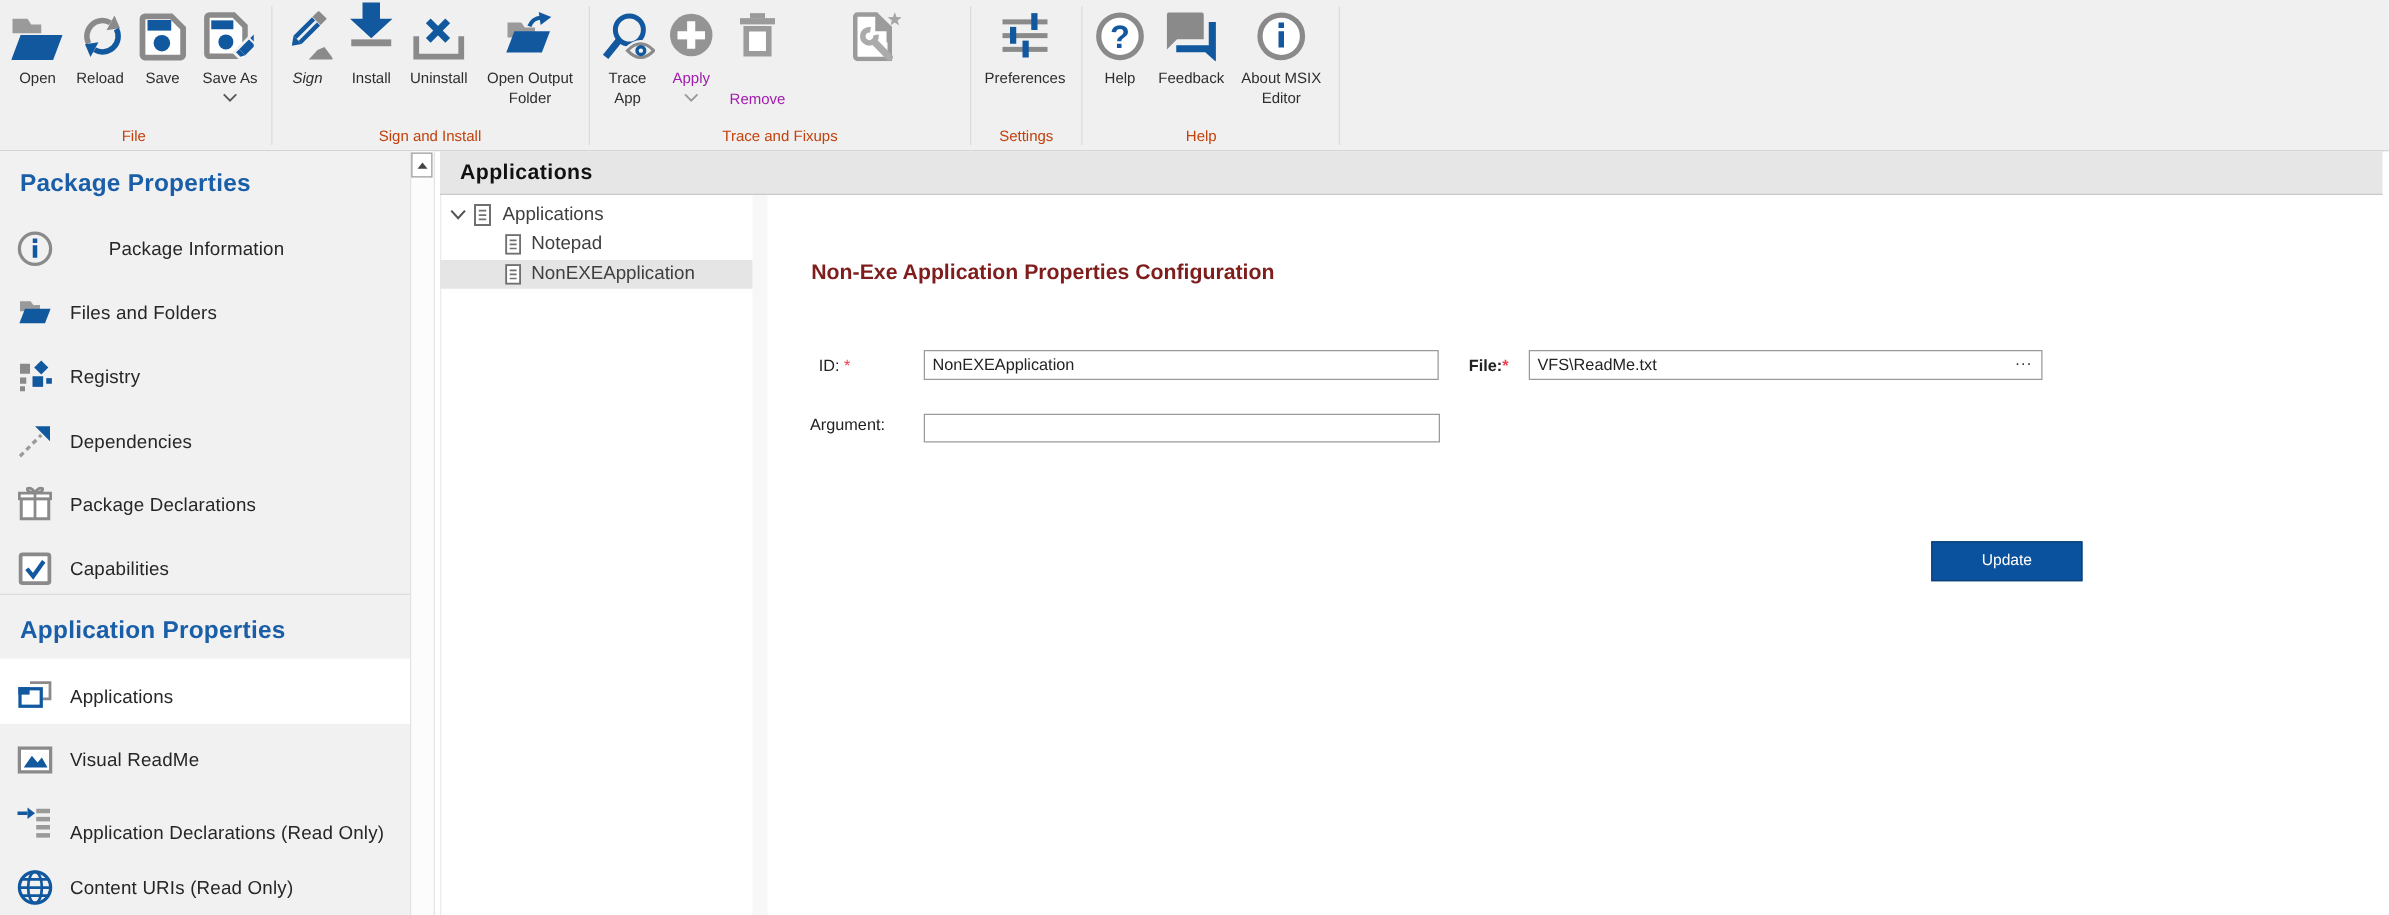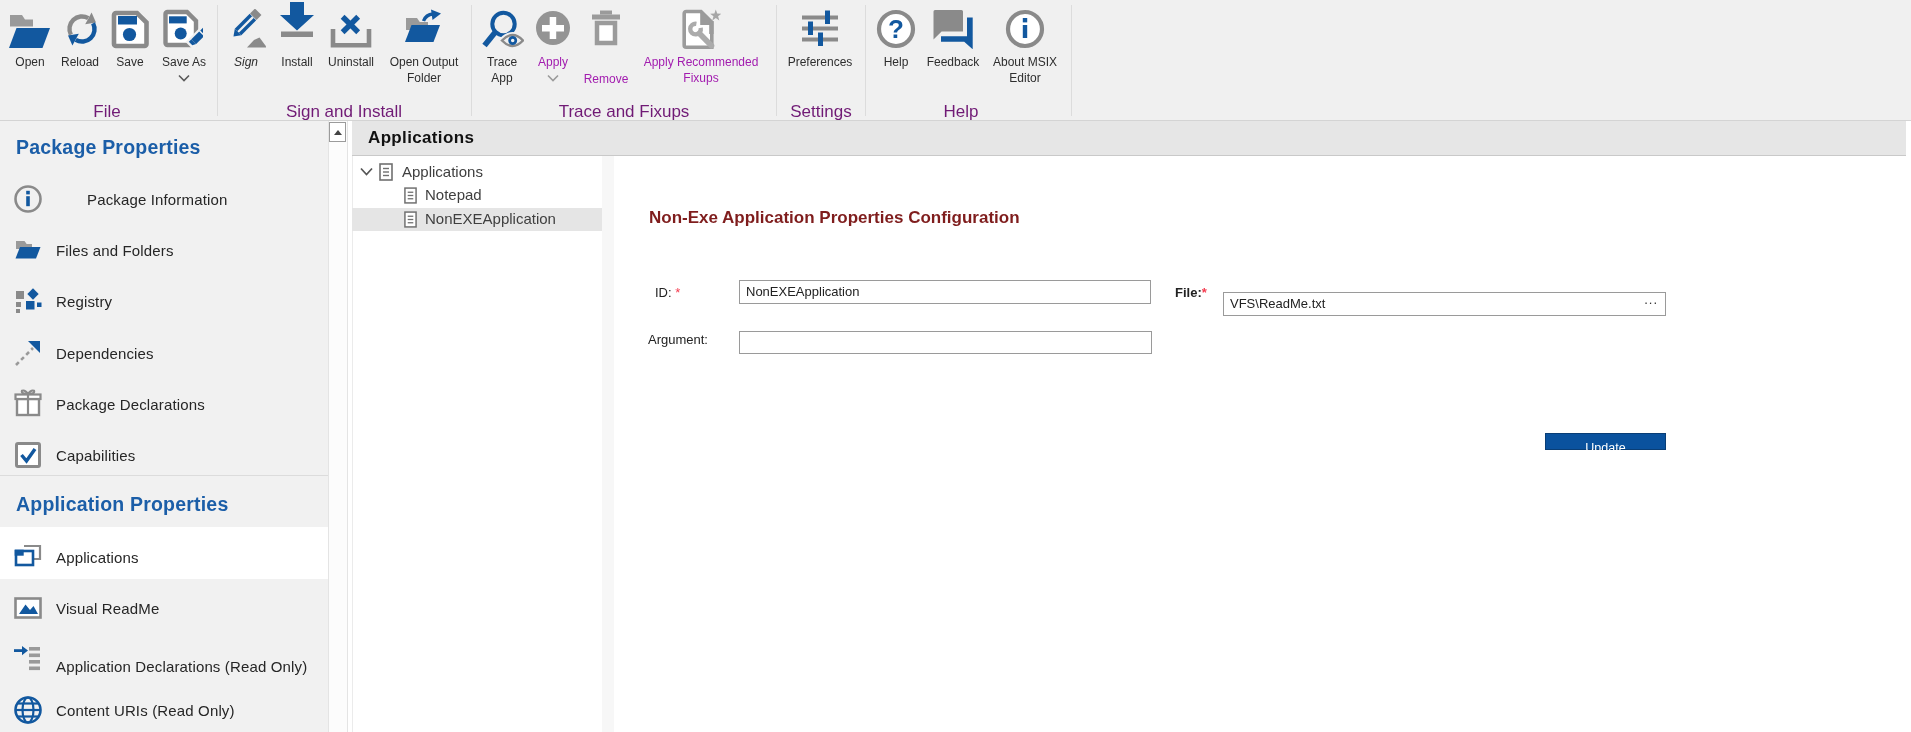--- a/index.html
+++ b/index.html
@@ -4,21 +4,21 @@
 <style>
   html,body{margin:0;padding:0;}
   body{width:1911px;height:732px;position:relative;overflow:hidden;background:#ffffff;
        font-family:"Liberation Sans", sans-serif;}
   .abs{position:absolute;}
   
   #ribbon{left:0;top:0;width:1911px;height:120px;background:#f0f0f0;border-bottom:1px solid #d4d4d4;}
   .rsep{position:absolute;top:5px;height:111px;width:1px;background:#dcdcdc;}
   .rlabel{position:absolute;top:55px;width:160px;text-align:center;font-size:12px;line-height:15.5px;color:#2e2e2e;}
   .rlabel.dis{color:#a21caf;}
-  .glabel{position:absolute;top:102px;width:200px;text-align:center;font-size:17px;color:#701a75;}
+  .glabel{position:absolute;top:102px;width:200px;text-align:center;font-size:12px;color:#c2410c;}
   .ricon{position:absolute;top:9px;width:40px;height:40px;}
   .chev{position:absolute;width:12px;height:8px;}
   
   #sidebar{left:0;top:121px;width:328px;height:611px;background:#f1f1f1;}
   .shead{position:absolute;left:16px;font-size:19.5px;font-weight:bold;color:#1b5ea8;letter-spacing:0.2px;}
   .sitem{position:absolute;left:56px;font-size:15px;letter-spacing:0.15px;color:#262626;}
   .sicon{position:absolute;left:13px;width:30px;height:30px;}
   
   #vscroll{left:328px;top:121px;width:20px;height:611px;background:#fcfcfc;border-left:1px solid #e4e4e4;border-right:1px solid #e4e4e4;box-sizing:border-box;}
   #sbtn{left:329px;top:122px;width:17px;height:20px;background:#ffffff;border:1px solid #9b9b9b;box-sizing:border-box;}
@@ -30,21 +30,21 @@
   #tree{left:352px;top:156px;width:250px;height:576px;background:#ffffff;border-left:1px solid #ebebeb;}
   #split{left:602px;top:156px;width:12px;height:576px;background:#f7f7f7;}
   .trow{position:absolute;font-size:15px;color:#3f3f3f;}
   #tsel{left:352px;top:208px;width:250px;height:23px;background:#e5e5e5;}
   
   .ftitle{left:649px;top:208px;font-size:17px;font-weight:bold;color:#7f1d1d;letter-spacing:0px;}
   .flabel{font-size:13px;color:#222;}
   .req{color:#f43b4f;}
   .finput{background:#fff;border:1px solid #9a9a9a;box-sizing:border-box;font-size:13px;color:#222;
           line-height:22px;padding:0 6px;white-space:nowrap;overflow:hidden;}
-  #btnUpdate{left:1545px;top:433px;width:121px;height:17px;background:#0a529e;border:1px solid #093e76;
+  #btnUpdate{left:1545px;top:433px;width:121px;height:32px;background:#0a529e;border:1px solid #093e76;
              box-sizing:border-box;color:#fff;font-size:12.5px;text-align:center;line-height:29px;}
 </style>
 </head>
 <body>
 <div id="ribbon" class="abs">
   <div class="rsep" style="left:217px;"></div>
   <div class="rsep" style="left:471px;"></div>
   <div class="rsep" style="left:776px;"></div>
   <div class="rsep" style="left:865px;"></div>
   <div class="rsep" style="left:1071px;"></div>
@@ -152,21 +152,20 @@
   <div class="rlabel dis" style="left:526px;margin-top:17px;">Remove</div>
 
   <svg class="ricon" style="left:681px;" viewBox="0 0 40 40">
     <path fill="#ffffff" stroke="#9b9b9b" stroke-width="3.6" d="M3.2 4.5 a2 2 0 0 1 2-2 H20 L30.8 13.3 V38.2 H5.2 a2 2 0 0 1 -2-2 z"></path>
     <path fill="#9b9b9b" d="M19.2 2 L30.8 13.6 V16 H19.2 z"></path>
     <rect x="28.2" y="12" width="4.4" height="13" fill="#9b9b9b"></rect>
     <path fill="none" stroke="#ababab" stroke-width="4.4" d="M15.4 14.8 A5.3 5.3 0 1 0 19.7 18.9"></path>
     <path stroke="#ababab" stroke-width="5.6" stroke-linecap="round" d="M18.5 24.5 L30.5 36.8"></path>
     <path fill="#a6a6a6" d="M34.8 0.5 L36.2 4.5 L40.5 4.7 L37.1 7.3 L38.3 11.4 L34.8 9 L31.3 11.4 L32.5 7.3 L29.1 4.7 L33.4 4.5 z"></path>
   </svg>
-  <div class="rlabel dis" style="left:568px;width:266px;">Apply Recommended<br>Fixups</div>
 
   <svg class="ricon" style="left:800px;" viewBox="0 0 40 40">
     <rect x="2" y="6.5" width="36" height="4" fill="#8a8a8a"></rect>
     <rect x="2" y="17.5" width="36" height="4" fill="#8a8a8a"></rect>
     <rect x="2" y="28.5" width="36" height="4" fill="#8a8a8a"></rect>
     <rect x="25" y="1.5" width="5" height="13.5" fill="#12589f"></rect>
     <rect x="8" y="12.5" width="5" height="13.5" fill="#12589f"></rect>
     <rect x="18" y="23.5" width="5" height="13.5" fill="#12589f"></rect>
   </svg>
   <div class="rlabel" style="left:740px;">Preferences</div>
@@ -308,16 +307,16 @@
     <line x1="4" y1="9" x2="10" y2="9" stroke="#707070" stroke-width="1.4"></line>
     <line x1="4" y1="12.5" x2="10" y2="12.5" stroke="#707070" stroke-width="1.4"></line>
   </svg>
   <div class="abs trow" style="left:425px;top:210px;">NonEXEApplication</div>
 </div>
 
 <div class="abs ftitle">Non-Exe Application Properties Configuration</div>
 <div class="abs flabel" style="left:655px;top:285px;">ID: <span class="req">*</span></div>
 <div class="abs finput" style="left:739px;top:280px;width:412px;height:24px;">NonEXEApplication</div>
 <div class="abs flabel" style="left:1175px;top:285px;font-weight:bold;">File:<span class="req">*</span></div>
-<div class="abs finput" style="left:1223px;top:292px;width:443px;height:24px;">VFS\ReadMe.txt<span style="position:absolute;right:7px;top:-4px;color:#333;letter-spacing:1px;">...</span></div>
+<div class="abs finput" style="left:1223px;top:280px;width:411px;height:24px;">VFS\ReadMe.txt<span style="position:absolute;right:7px;top:-4px;color:#333;letter-spacing:1px;">...</span></div>
 <div class="abs flabel" style="left:648px;top:332px;">Argument:</div>
 <div class="abs finput" style="left:739px;top:331px;width:413px;height:23px;"></div>
 <div id="btnUpdate" class="abs">Update</div>
 
 </body></html>

